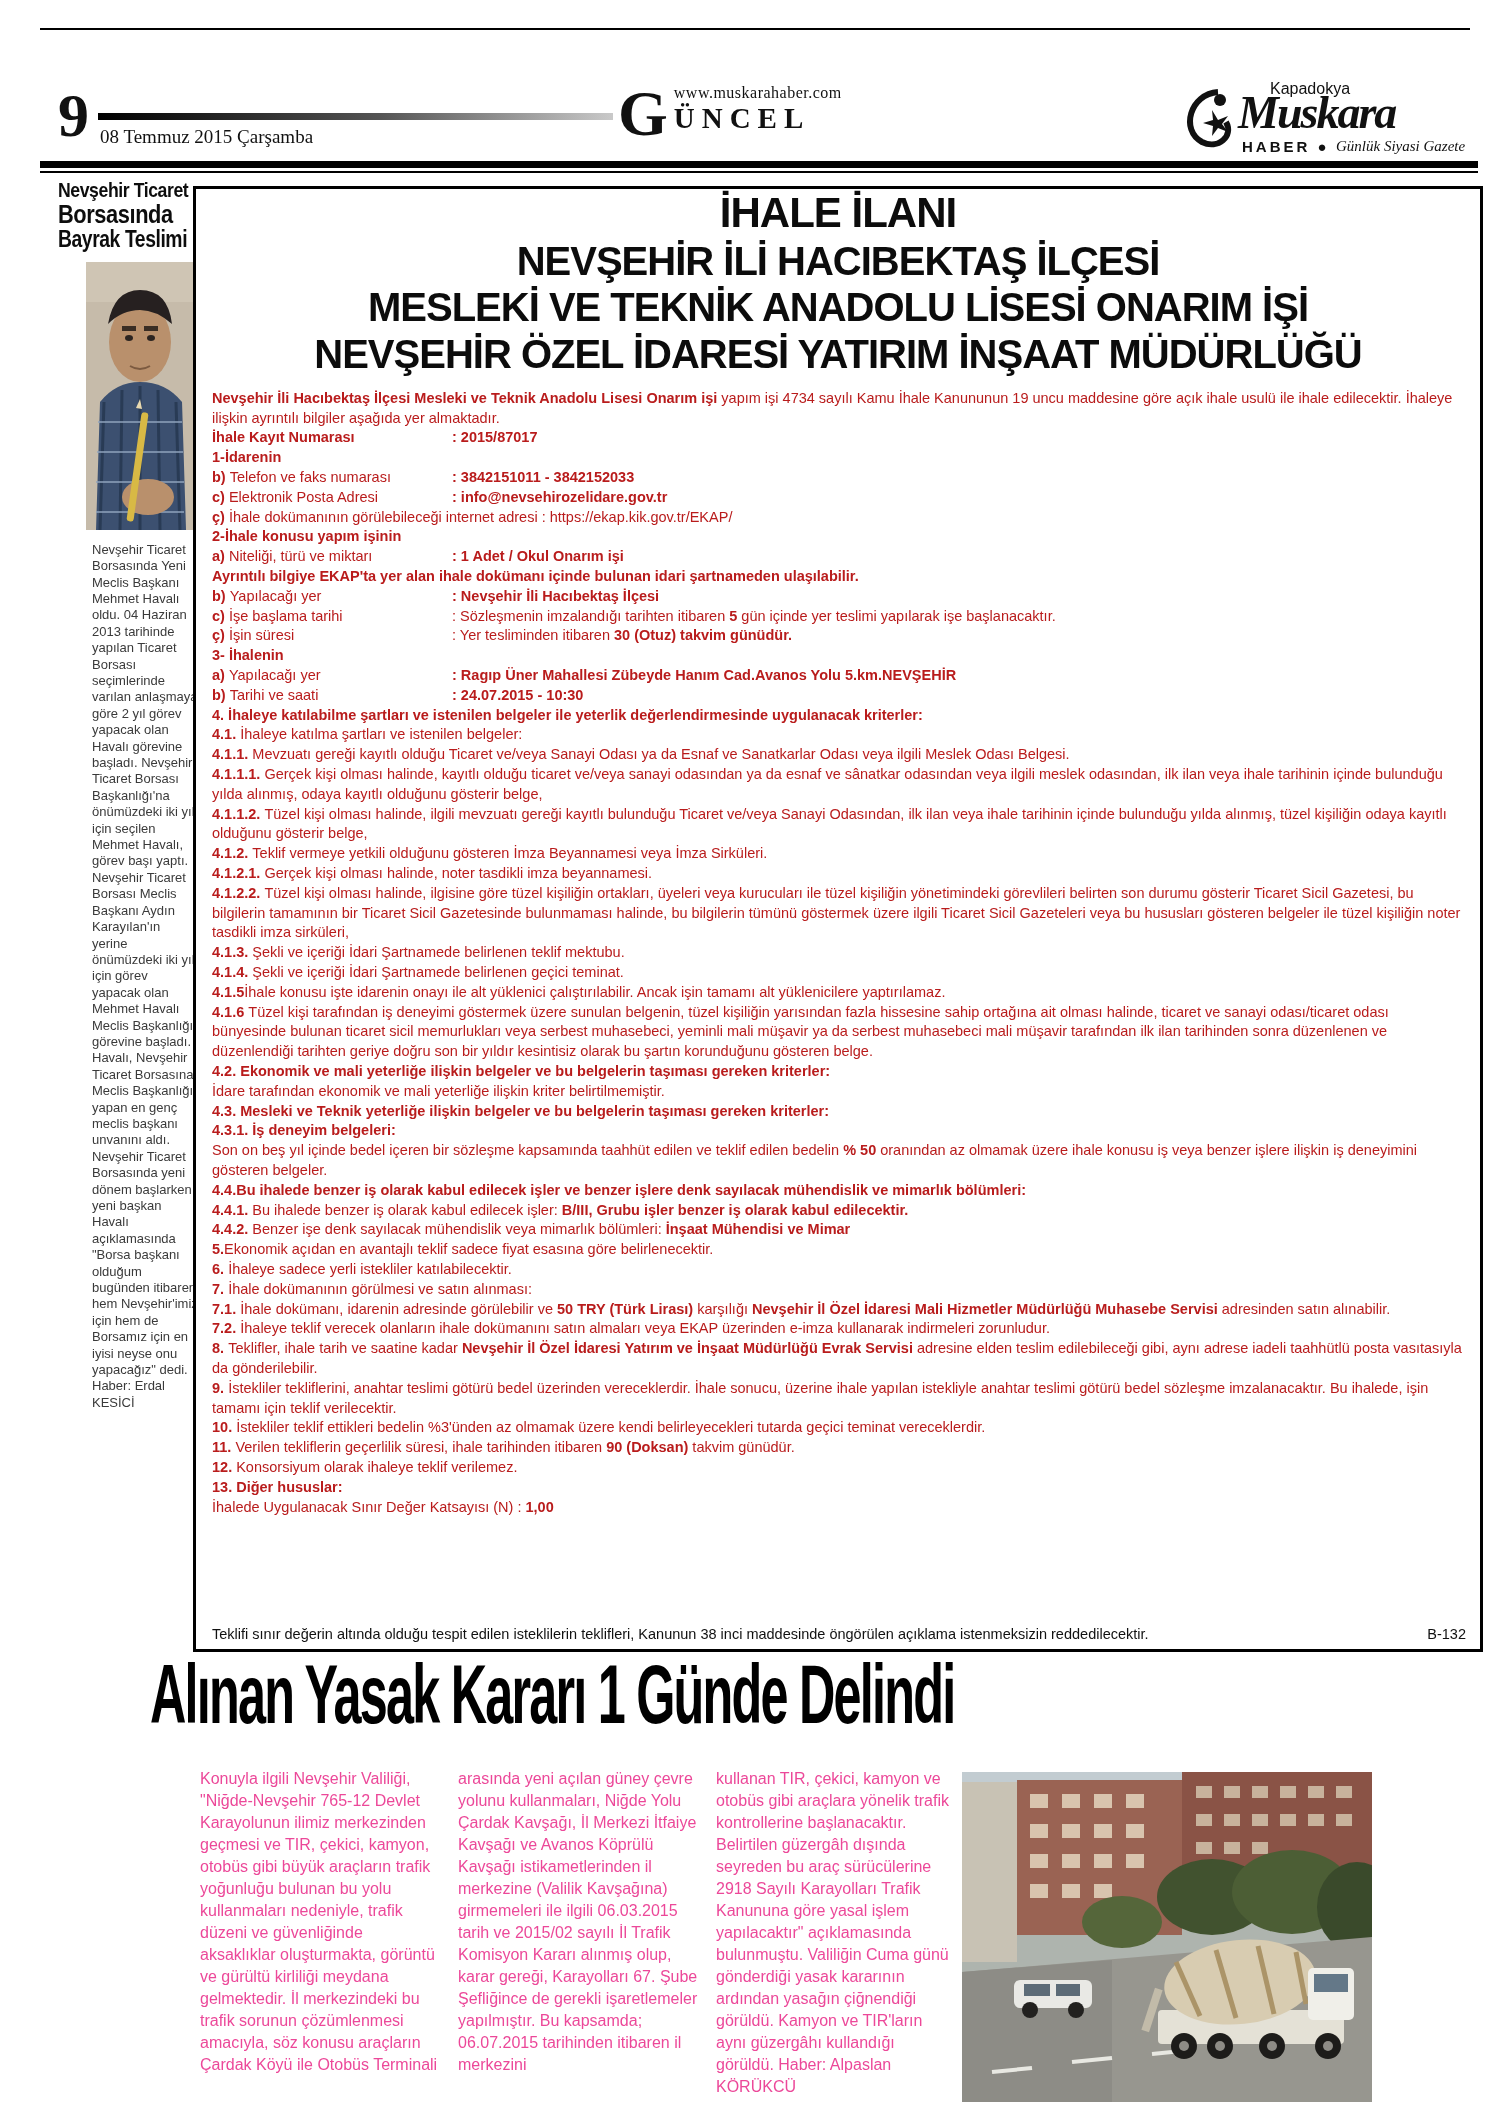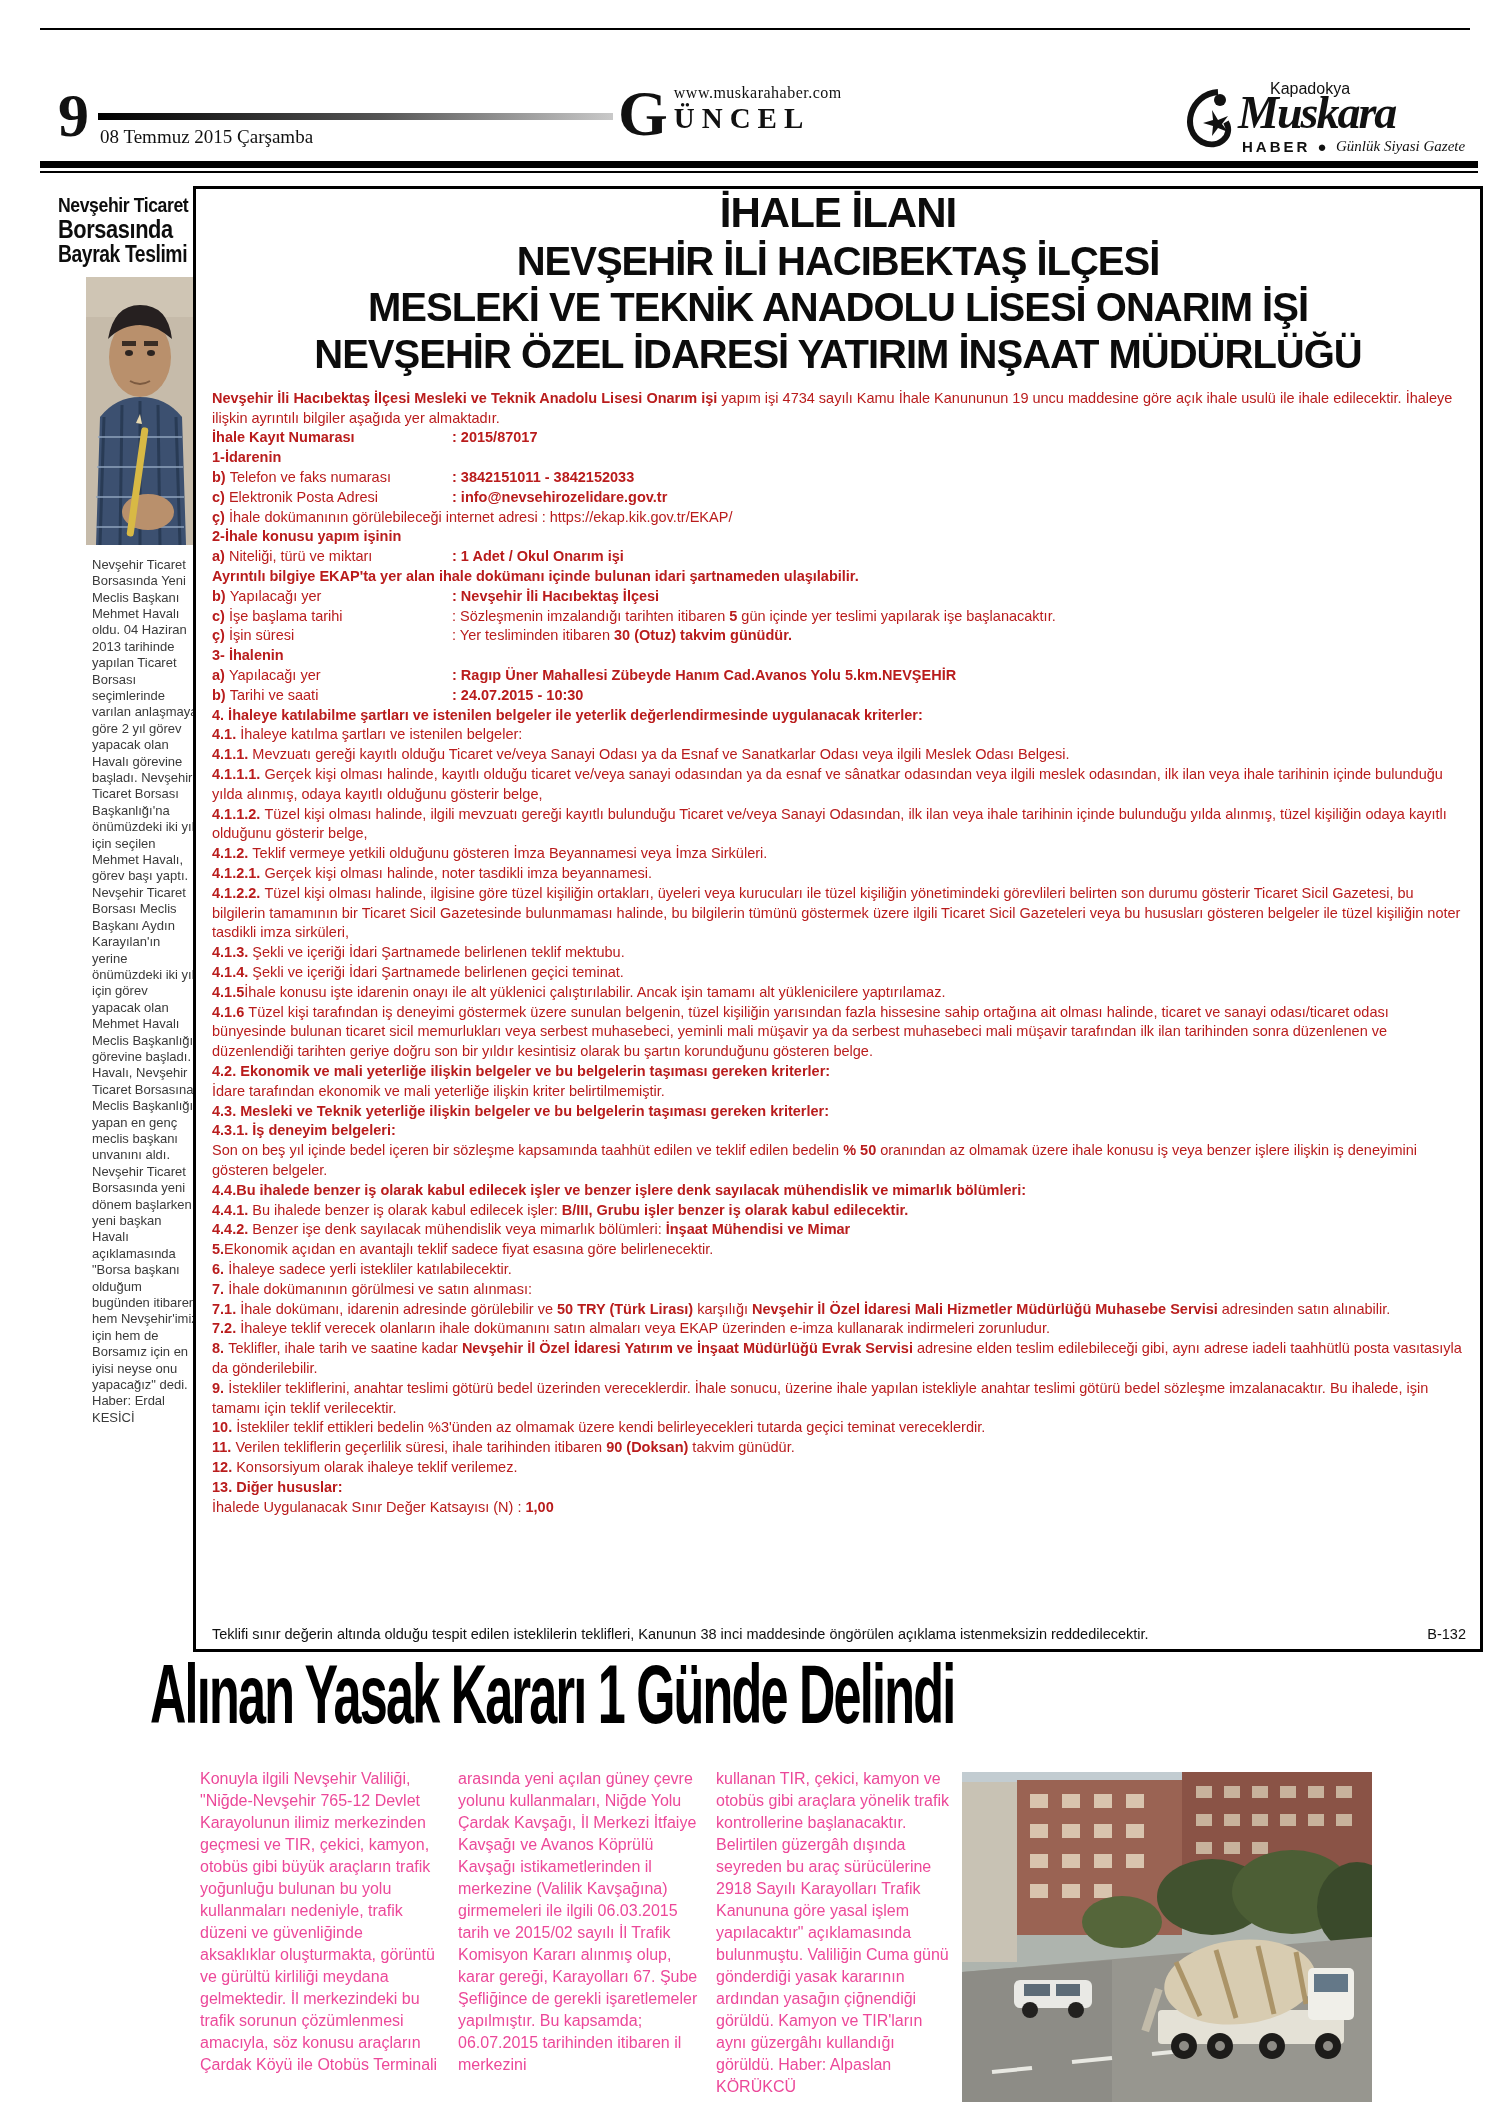--- a/index.html
+++ b/index.html
@@ -24,21 +24,21 @@
   .brand-kapadokya{position:absolute;left:92px;top:2px;font-size:16px;font-weight:400;}
   .brand-name{position:absolute;left:60px;top:8px;font-family:"Liberation Serif",serif;
               font-style:italic;font-weight:700;font-size:46px;letter-spacing:-2px;}
   .brand-sub{position:absolute;left:64px;top:60px;font-size:15px;font-weight:700;letter-spacing:3px;}
   .brand-tagline{position:absolute;left:158px;top:60px;font-family:"Liberation Serif",serif;
                  font-style:italic;font-size:15px;}
   .rule-thick{position:absolute;left:40px;right:22px;top:161px;height:7px;background:#000;}
   .rule-thin{position:absolute;left:40px;right:22px;top:171px;height:2px;background:#000;}
 
   
-  .sidebar{position:absolute;left:58px;top:194px;width:134px;}
+  .sidebar{position:absolute;left:58px;top:179px;width:134px;}
   .sb-title{font-weight:800;line-height:1.04;transform:scaleX(.84);transform-origin:0 0;
             white-space:nowrap;letter-spacing:-.5px;color:#0d0d0d;}
   .sb-t1{font-size:21px;} .sb-t2{font-size:26px;} .sb-t3{font-size:23px;}
   .sb-photo{margin:10px 0 12px 28px;width:107px;height:268px;display:block;}
   .sb-text{margin-left:34px;width:106px;font-size:13px;line-height:16.4px;color:#3a3a3a;}
 
   
   .ihale{position:absolute;left:193px;top:186px;width:1290px;height:1466px;
          border:3px solid #000;box-sizing:border-box;overflow:hidden;background:#fff;}
   .ihale-title{text-align:center;font-weight:700;line-height:1.16;padding-top:0;letter-spacing:-1px;color:#0c0c0c;}

